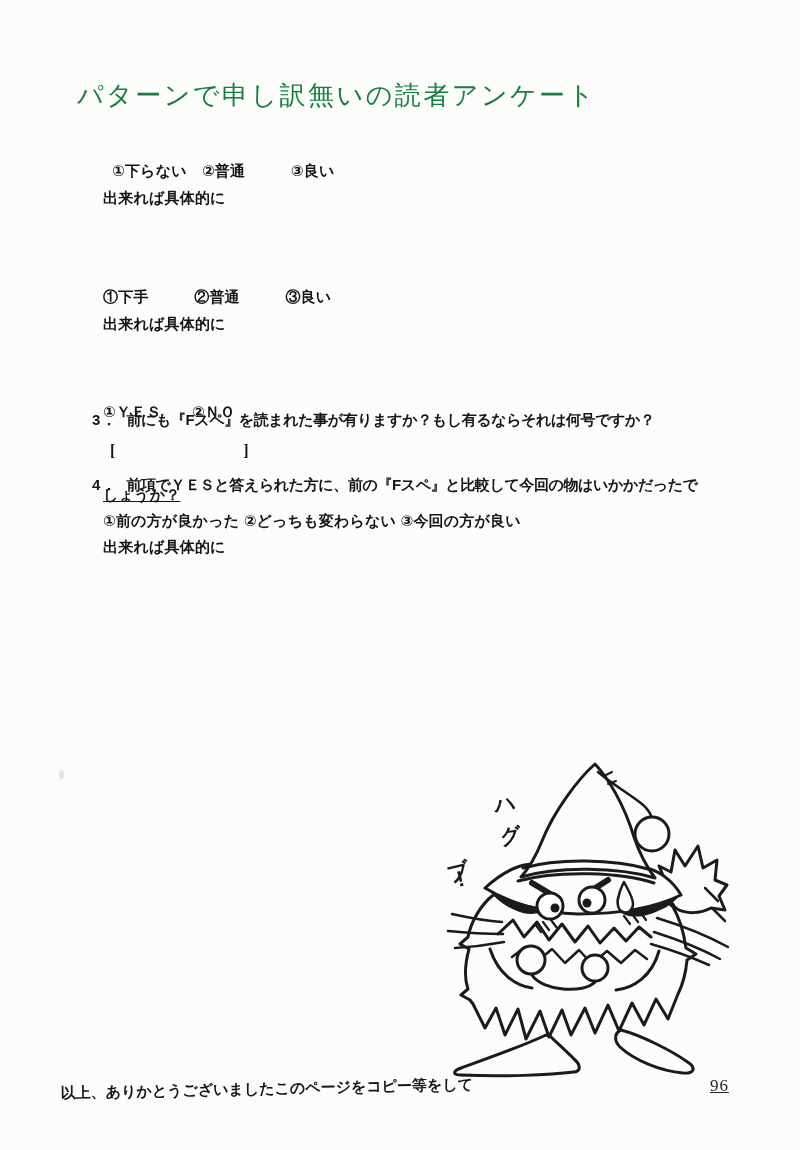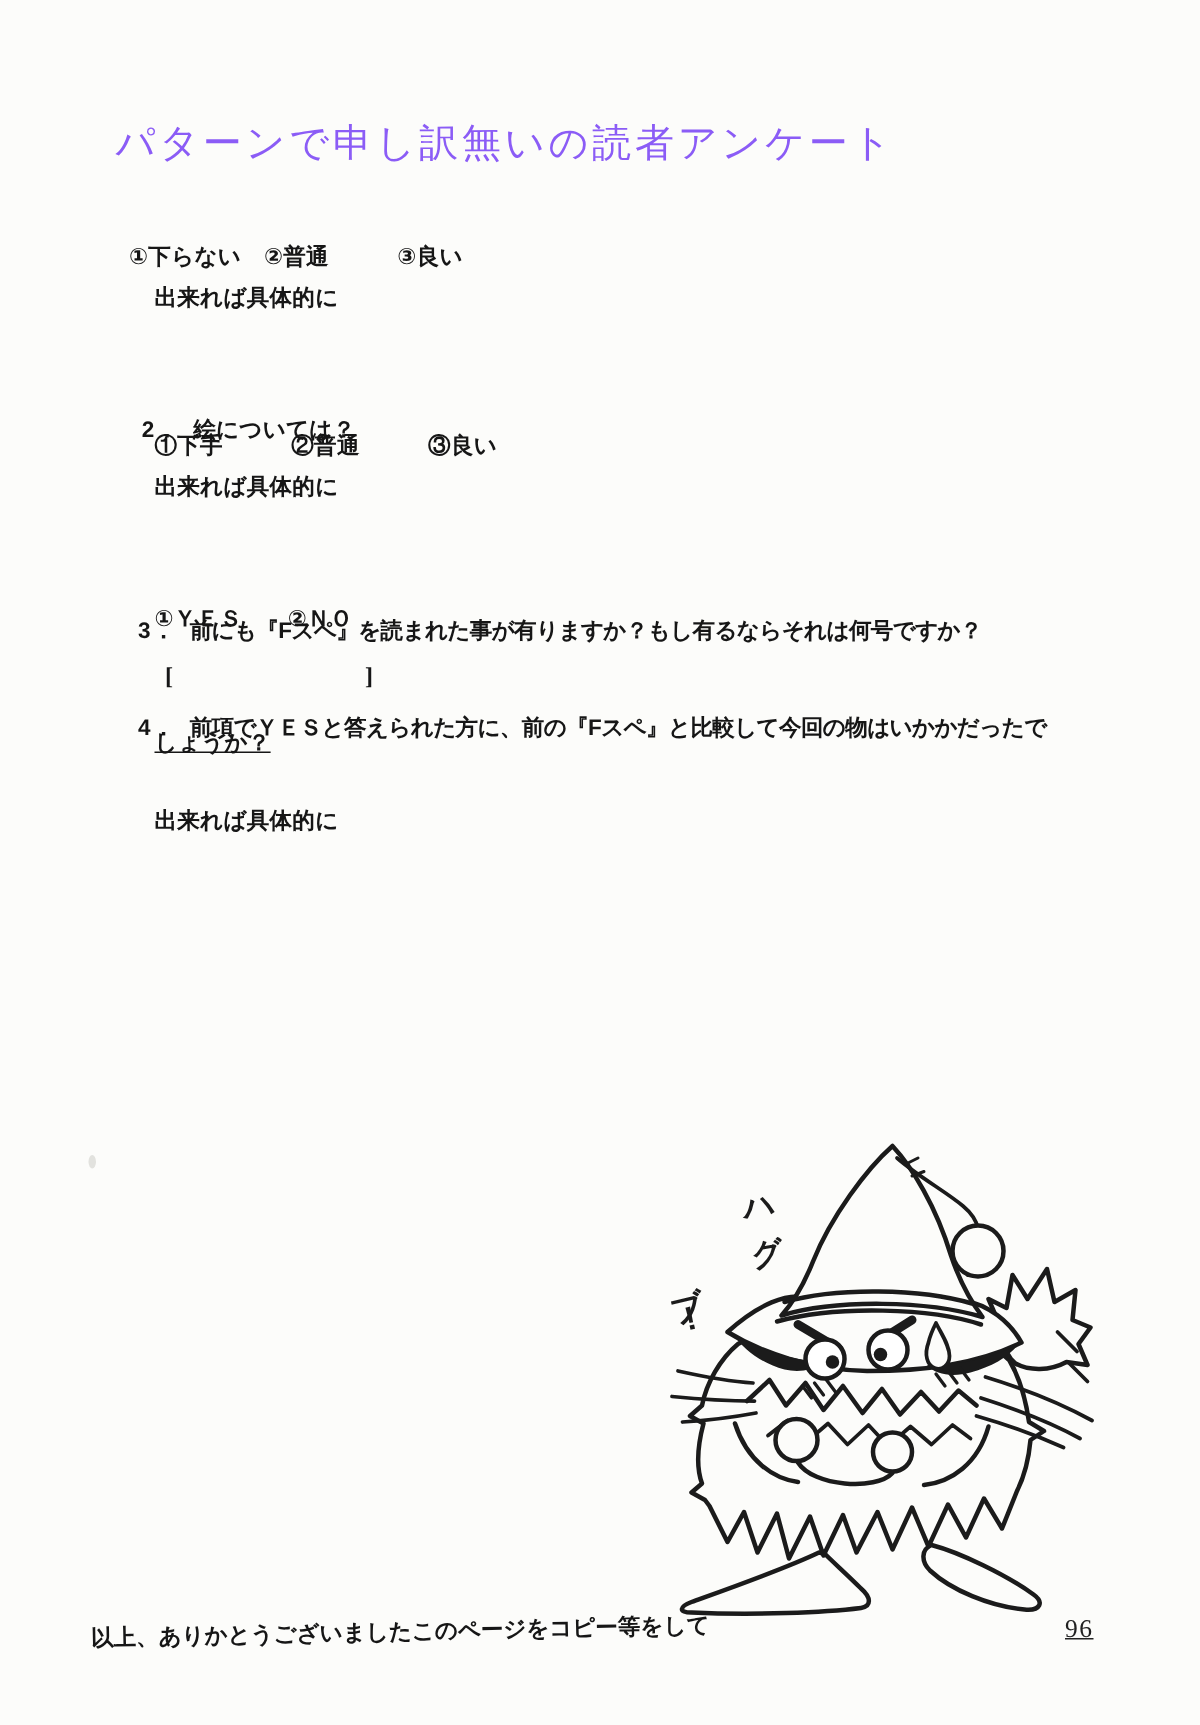--- a/index.html
+++ b/index.html
@@ -4,21 +4,21 @@
 <style>
   html,body{margin:0;padding:0;background:#e8e8e6;}
   #page{
     position:relative;width:800px;height:1150px;margin:0 auto;
     background:#fcfcfa;overflow:hidden;
     font-family:"Liberation Sans","DejaVu Sans",sans-serif;color:#161616;
   }
   .abs{position:absolute;white-space:pre;}
   .title{
     font-family:Liberation Mono, monospace;
-    font-size:26px;font-weight:500;letter-spacing:2.5px;color:#8b5cf6;text-align:center;
+    font-size:26px;font-weight:500;letter-spacing:2.5px;color:#15803d;text-align:center;
   }
   .qline{font-size:15px;font-weight:700;letter-spacing:0.2px;}
   .qline .qnum{margin-right:9px;letter-spacing:1px;}
   .tight{letter-spacing:-0.4px;text-align:right;}
   .brackets{font-family:"Liberation Serif","DejaVu Serif",serif;font-size:16px;font-weight:700;}
   .footer{font-size:15px;font-weight:700;line-height:33px;transform:rotate(-1.2deg);transform-origin:left top;}
   .pagenum{font-family:"Liberation Serif","DejaVu Serif",serif;font-size:17px;color:#222;letter-spacing:1px;text-decoration:underline;}
   .sfx{
     position:absolute;writing-mode:vertical-rl;text-orientation:upright;
     font-weight:700;color:#1b1b1b;line-height:1;
@@ -28,39 +28,37 @@
   .speck{position:absolute;width:5px;height:9px;border-radius:50%;background:#e2e2de;}
   svg{display:block;}
 </style>
 </head>
 <body>
 
 <div id="page">
 
   <div class="abs title" style="left:77px;top:78px;">パターンで申し訳無いの読者アンケート</div>
 
-  <div class="abs qline" style="left:86px;top:162px;">①下らない　②普通　　　③良い</div>
+  <div class="abs qline" style="left:112px;top:162px;">①下らない　②普通　　　③良い</div>
   <div class="abs qline" style="left:103px;top:189px;">出来れば具体的に</div>
 
-  <div class="abs qline" style="left:77px;top:260px;">
-    <span class="qnum">2．</span><span>絵については？</span>
-  </div>
   <div class="abs qline" style="left:103px;top:288px;font-family:Liberation Mono, monospace;">①下手　　　②普通　　　③良い</div>
   <div class="abs qline" style="left:103px;top:315px;">出来れば具体的に</div>
 
   <div class="abs qline tight" style="left:77px;top:394px;">
     <span class="qnum">3．</span><span>前にも『Fスペ』を読まれた事が有りますか？もし有るならそれは何号ですか？</span>
   </div>
   <div class="abs qline" style="left:103px;top:403px;">①ＹＥＳ　　②ＮＯ</div>
   <div class="abs brackets" style="left:110px;top:441px;">[　　　　　　　　]</div>
 
   <div class="abs qline tight" style="left:77px;top:459px;">
     <span class="qnum">4．</span><span>前項でＹＥＳと答えられた方に、前の『Fスペ』と比較して今回の物はいかかだったで</span>
   </div>
   <div class="abs qline" style="left:103px;top:486px;text-decoration:underline;">しょうか？</div>
+  <div class="abs qline" style="left:103px;top:512px;">①前の方が良かった ②どっちも変わらない ③今回の方が良い</div>
   <div class="abs qline" style="left:103px;top:538px;">出来れば具体的に</div>
 
 
   <div class="abs" style="left:428px;top:702px;width:350px;height:360px;">
     <svg width="350" height="360" viewBox="0 0 350 360">
       <g stroke="#1b1b1b" fill="none" stroke-width="3" stroke-linecap="round" stroke-linejoin="round">
 
         <path fill="#fcfcfa" d="M118 297 C 95 308, 58 321, 33 330 C 25 333, 24 337, 33 337 C 75 339, 122 337, 146 334 C 153 333, 153 327, 146 321 C 137 312, 128 304, 122 298 Z"></path>
         <path fill="#fcfcfa" d="M193 292 C 212 297, 243 312, 261 325 C 268 330, 266 336, 255 335 C 232 333, 206 322, 192 309 C 186 303, 186 295, 193 292 Z"></path>
 

